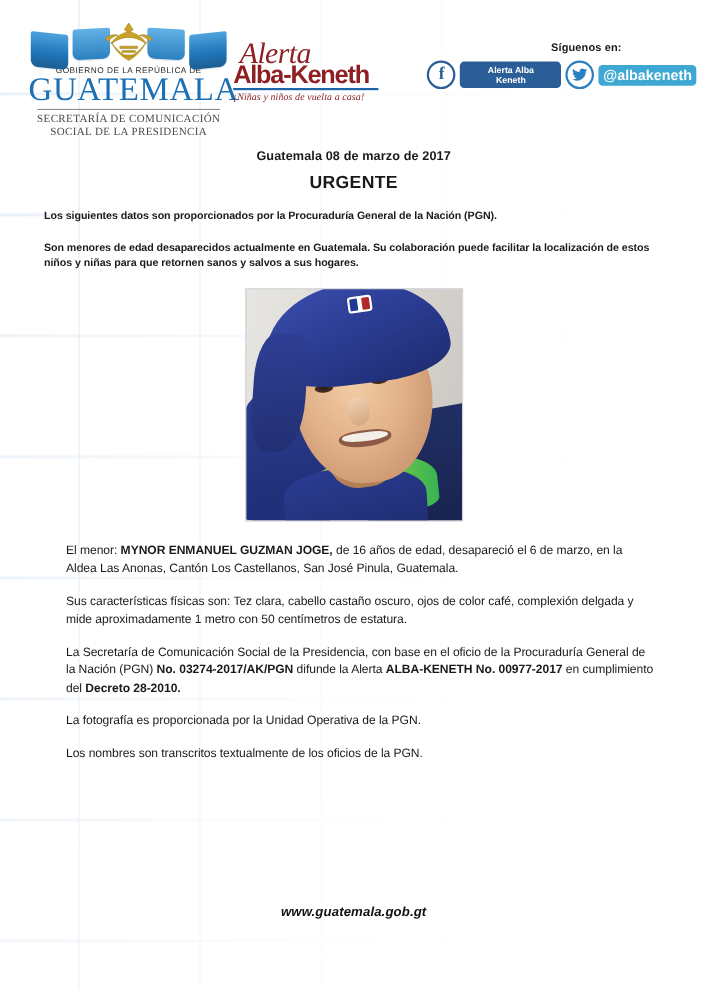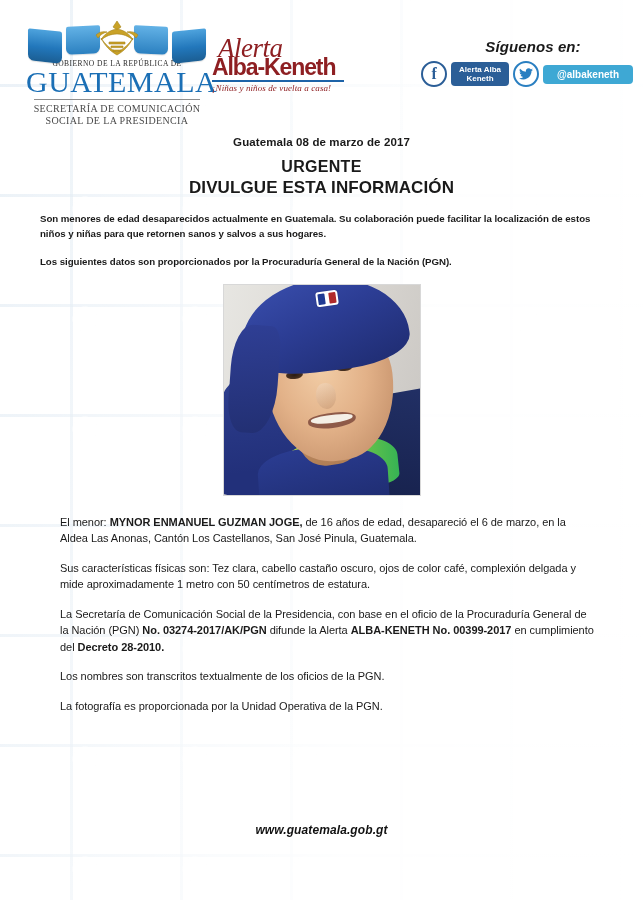--- a/index.html
+++ b/index.html
@@ -83,21 +83,21 @@
   .fr4 { left: 146px; height: 32px; top: 12px; transform: skewY(-6deg); }
   .emblem {
     position: absolute;
     left: 50%;
     top: 0px;
     transform: translateX(-50%);
     width: 52px;
     height: 44px;
   }
   .gov-line1 {
-    font-family: Liberation Serif, serif;
+    font-family: Liberation Sans, sans-serif;
     font-size: 7.5px;
     letter-spacing: .45px;
     color: #2a2a2a;
     margin-top: -3px;
   }
   .gov-word {
     font-family: "Liberation Serif", serif;
     font-size: 30px;
     line-height: 31px;
     letter-spacing: .5px;
@@ -162,26 +162,25 @@
 
   
   #social {
     position: absolute;
     right: 10px;
     top: 38px;
     width: 200px;
     text-align: center;
   }
   .social-title {
-    font-size: 15px;
+    font-size: 10px;
     font-weight: bold;
     color: #1a1a1a;
     margin-bottom: 6px;
     letter-spacing: .1px;
-    font-style: italic;
   }
   .social-row {
     display: flex;
     align-items: center;
     justify-content: flex-end;
     gap: 4px;
   }
   .circle-icon {
     width: 22px;
     height: 22px;
@@ -201,27 +200,27 @@
     color: #2b5e97;
     line-height: 16px;
     margin-top: -1px;
   }
   .pill {
     border-radius: 4px;
     color: #fff;
     font-size: 8px;
     font-weight: bold;
     line-height: 9px;
-    padding: 3px 8px;
+    padding: 3px 25px;
     text-align: center;
     white-space: pre-line;
     flex: none;
   }
   .pill.fb { background: #2b5e97; }
-  .pill.tw { background: #3ea8d4; font-size: 10px; padding: 5px 14px; }
+  .pill.tw { background: #3ea8d4; font-size: 13px; padding: 5px 4px; }
 
   
   #date-line {
     text-align: center;
     font-size: 11.5px;
     font-weight: bold;
     margin-top: 16px;
     letter-spacing: .1px;
   }
   #headings {
@@ -489,26 +488,25 @@
           </div>
           <div class="pill tw">@albakeneth</div>
         </div>
       </div>
     </div>
 
     <div id="date-line">Guatemala 08 de marzo de 2017</div>
 
     <div id="headings">
       <div class="h-urgente">URGENTE</div>
-      <div class="h-divulgue">DIVULGUE ESTA INFORMACIÓN</div>
     </div>
 
     <div id="intro">
+      <p>Los siguientes datos son proporcionados por la Procuraduría General de la Nación (PGN).</p>
       <p>Son menores de edad desaparecidos actualmente en Guatemala. Su colaboración puede facilitar la localización de estos niños y niñas para que retornen sanos y salvos a sus hogares.</p>
-      <p>Los siguientes datos son proporcionados por la Procuraduría General de la Nación (PGN).</p>
     </div>
 
     <div id="photo-wrap">
       <div id="photo">
         <div class="ph-bg"></div>
         <div class="ph-shoulder-l"></div>
         <div class="ph-shoulder-r"></div>
         <div class="ph-collar"></div>
         <div class="ph-torso"></div>
         <div class="ph-neck"></div>
@@ -523,23 +521,23 @@
           </div>
         <div class="ph-cap"></div>
         <div class="ph-cap-side"></div>
         <div class="ph-mlb"></div>
       </div>
     </div>
 
     <div id="details">
       <p><span>El menor: </span><b>MYNOR ENMANUEL GUZMAN JOGE,</b><span> de 16 años de edad, desapareció el 6 de marzo, en la Aldea Las Anonas, Cantón Los Castellanos, San José Pinula, Guatemala.</span></p>
       <p>Sus características físicas son: Tez clara, cabello castaño oscuro, ojos de color café, complexión delgada y mide aproximadamente 1 metro con 50 centímetros de estatura.</p>
-      <p><span>La Secretaría de Comunicación Social de la Presidencia, con base en el oficio de la Procuraduría General de la Nación (PGN) </span><b>No. 03274-2017/AK/PGN</b><span> difunde la Alerta </span><b>ALBA-KENETH No. 00399-2017</b><span> en cumplimiento del </span><b>Decreto 28-2010.</b></p>
+      <p><span>La Secretaría de Comunicación Social de la Presidencia, con base en el oficio de la Procuraduría General de la Nación (PGN) </span><b>No. 03274-2017/AK/PGN</b><span> difunde la Alerta </span><b>ALBA-KENETH No. 00977-2017</b><span> en cumplimiento del </span><b>Decreto 28-2010.</b></p>
+      <p>La fotografía es proporcionada por la Unidad Operativa de la PGN.</p>
       <p>Los nombres son transcritos textualmente de los oficios de la PGN.</p>
-      <p>La fotografía es proporcionada por la Unidad Operativa de la PGN.</p>
     </div>
 
   </div>
 
   <div id="footer">
     <span id="footer-url">www.guatemala.gob.gt</span>
   </div>
 </div>
 
 </body></html>

